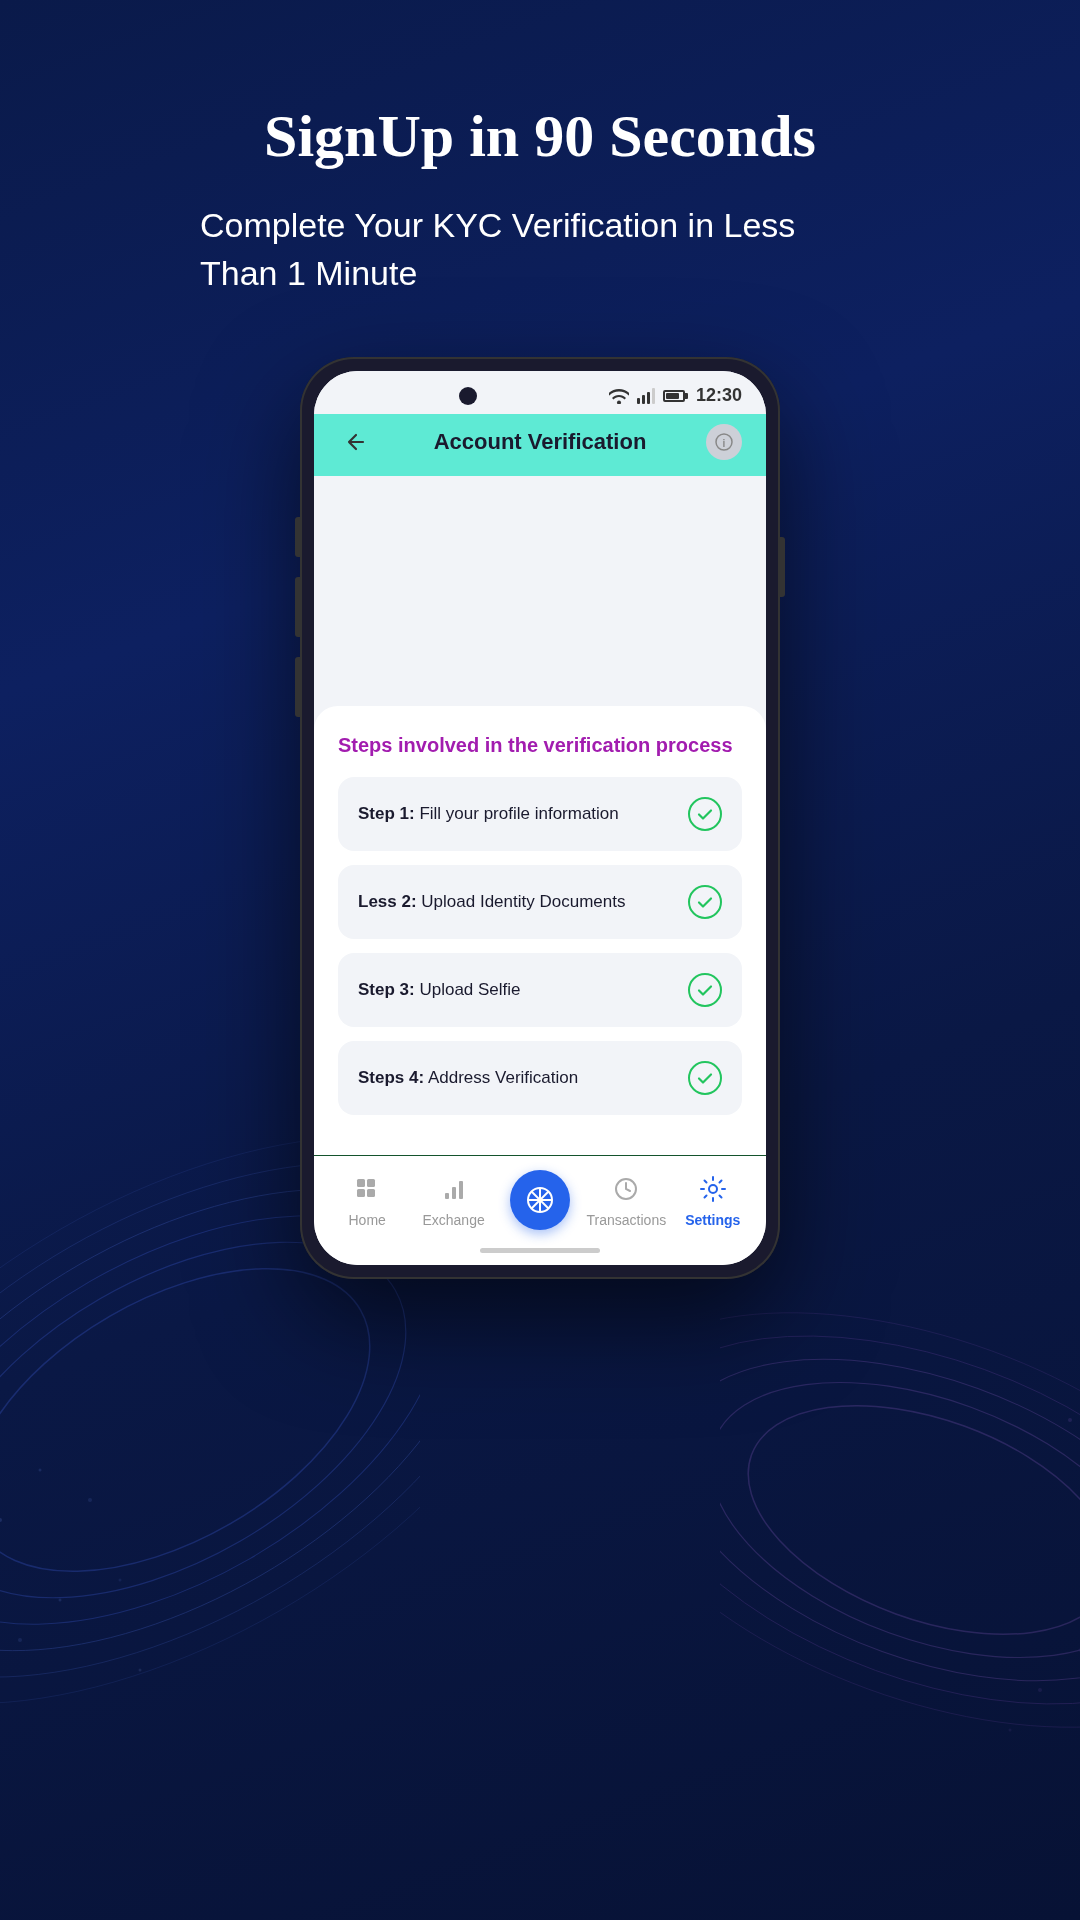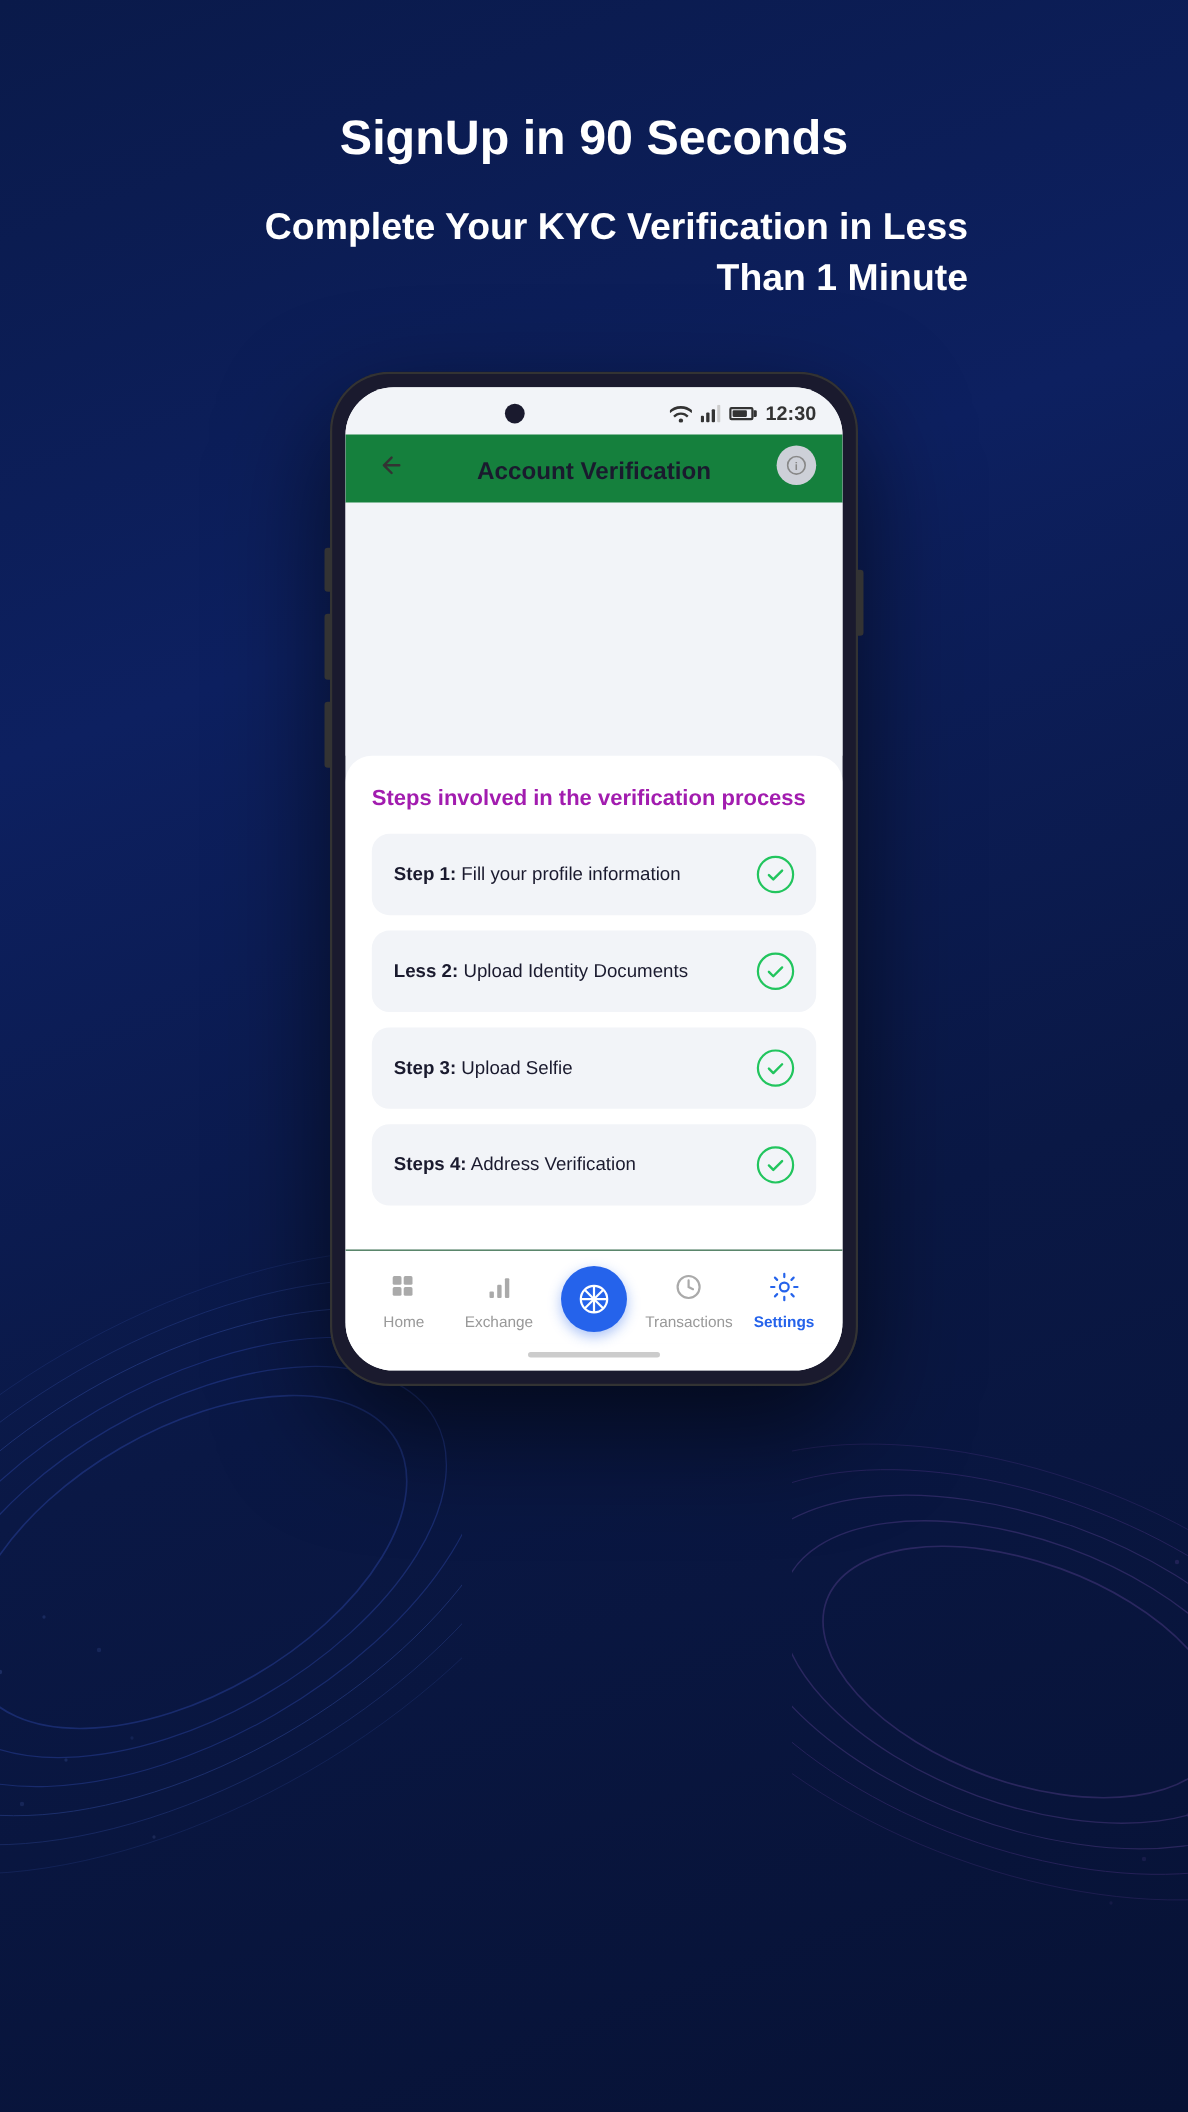--- a/index.html
+++ b/index.html
@@ -37,32 +37,33 @@
       position: relative;
       z-index: 1;
       display: flex;
       flex-direction: column;
       align-items: center;
       padding-top: 100px;
     }
 
     .headline {
       color: #ffffff;
-      font-size: 44px;
+      font-size: 60px;
       font-weight: 800;
       text-align: center;
       margin-bottom: 30px;
       line-height: 1.2;
+      font-family: Liberation Serif, serif;
     }
 
     .subtitle {
       color: #ffffff;
       font-size: 34px;
-      font-weight: 700;
-      text-align: right;
+      font-weight: 400;
+      text-align: left;
       line-height: 1.4;
       margin-bottom: 60px;
       max-width: 680px;
     }
 
     
     .phone-mockup {
       width: 480px;
       background: #1a1a2e;
       border-radius: 54px;
@@ -140,23 +141,23 @@
       left: 1px;
       top: 1px;
       bottom: 1px;
       width: 70%;
       background: #333;
       border-radius: 1px;
     }
 
     
     .app-header {
-      background: #15803d;
-      display: flex;
-      align-items: flex-end;
+      background: #5eead4;
+      display: flex;
+      align-items: center;
       justify-content: space-between;
       padding: 10px 24px 16px;
     }
 
     .back-btn {
       width: 36px;
       height: 36px;
       display: flex;
       align-items: center;
       justify-content: center;

